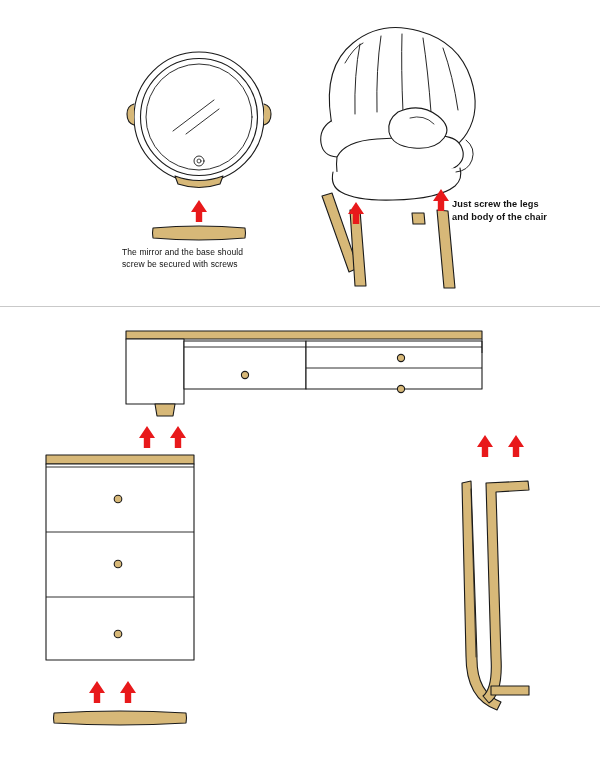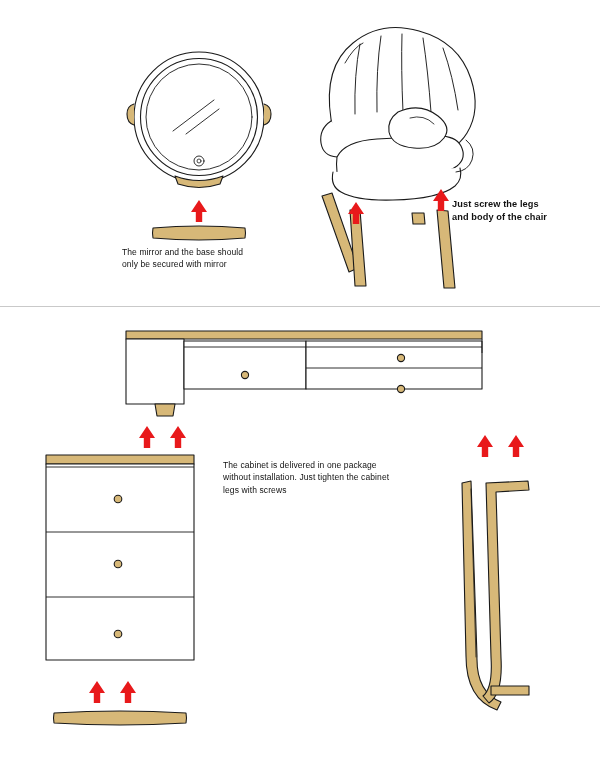--- a/index.html
+++ b/index.html
@@ -195,23 +195,20 @@
 
       <path d="M491,686 l38,0 l0,9 l-38,0 Z"></path>
 
       <path d="M471,489 l5,168" stroke-width="0.8" fill="none"></path>
     </g>
   </svg>
 
   <div class="divider d1"></div>
 
   <div class="caption cap-mirror">The mirror and the base should
-only be secured with mirror</div>
+screw be secured with screws</div>
 
   <div class="caption cap-chair bold">Just screw the legs
 and body of the chair</div>
 
-  <div class="caption cap-cabinet">The cabinet is delivered in one package
-without installation. Just tighten the cabinet
-legs with screws</div>
 
 
 </div>
 
 </body></html>

